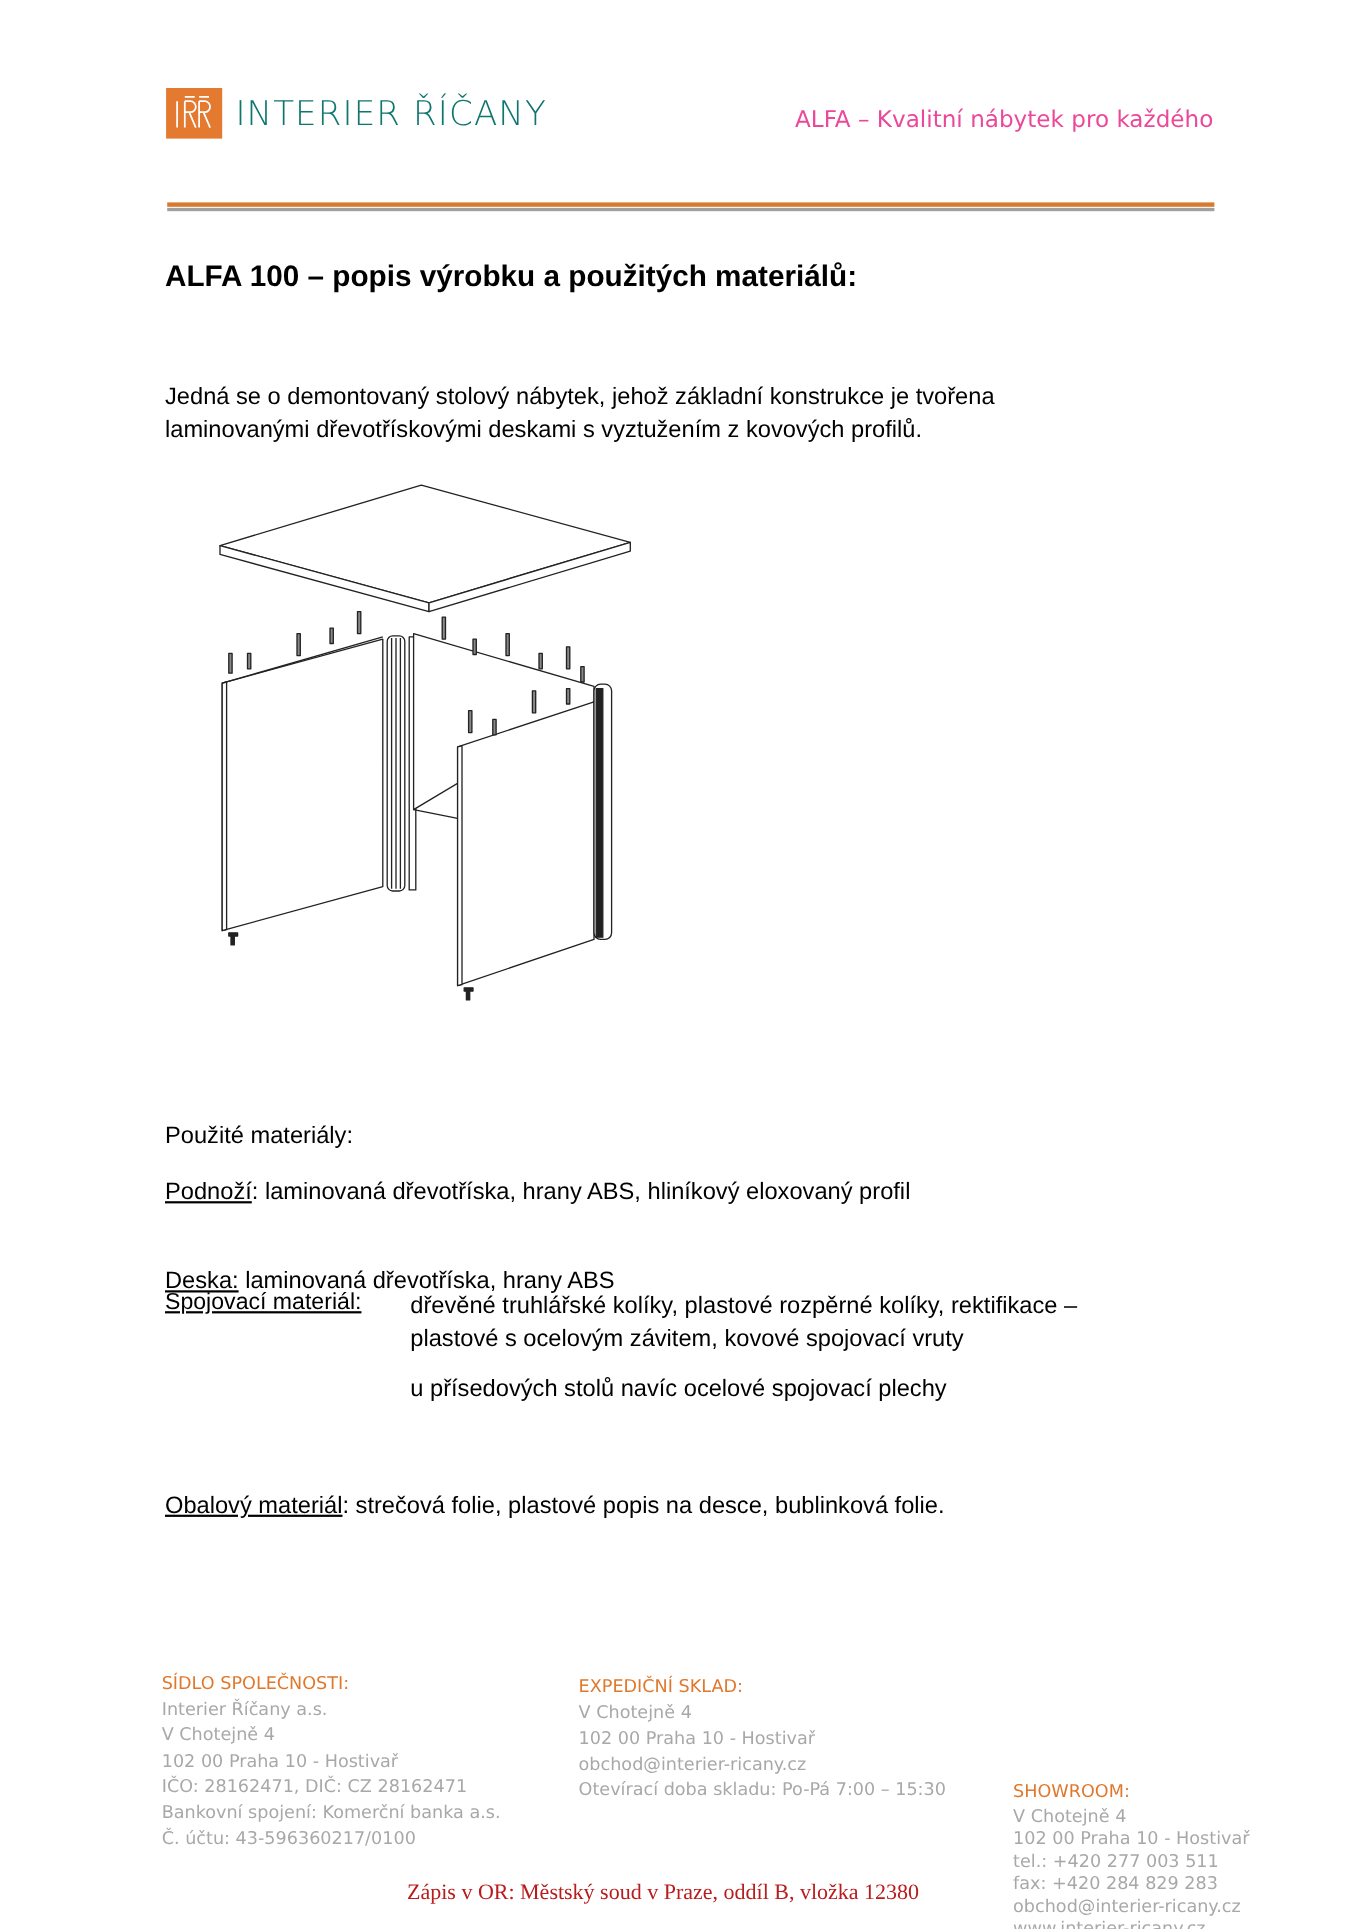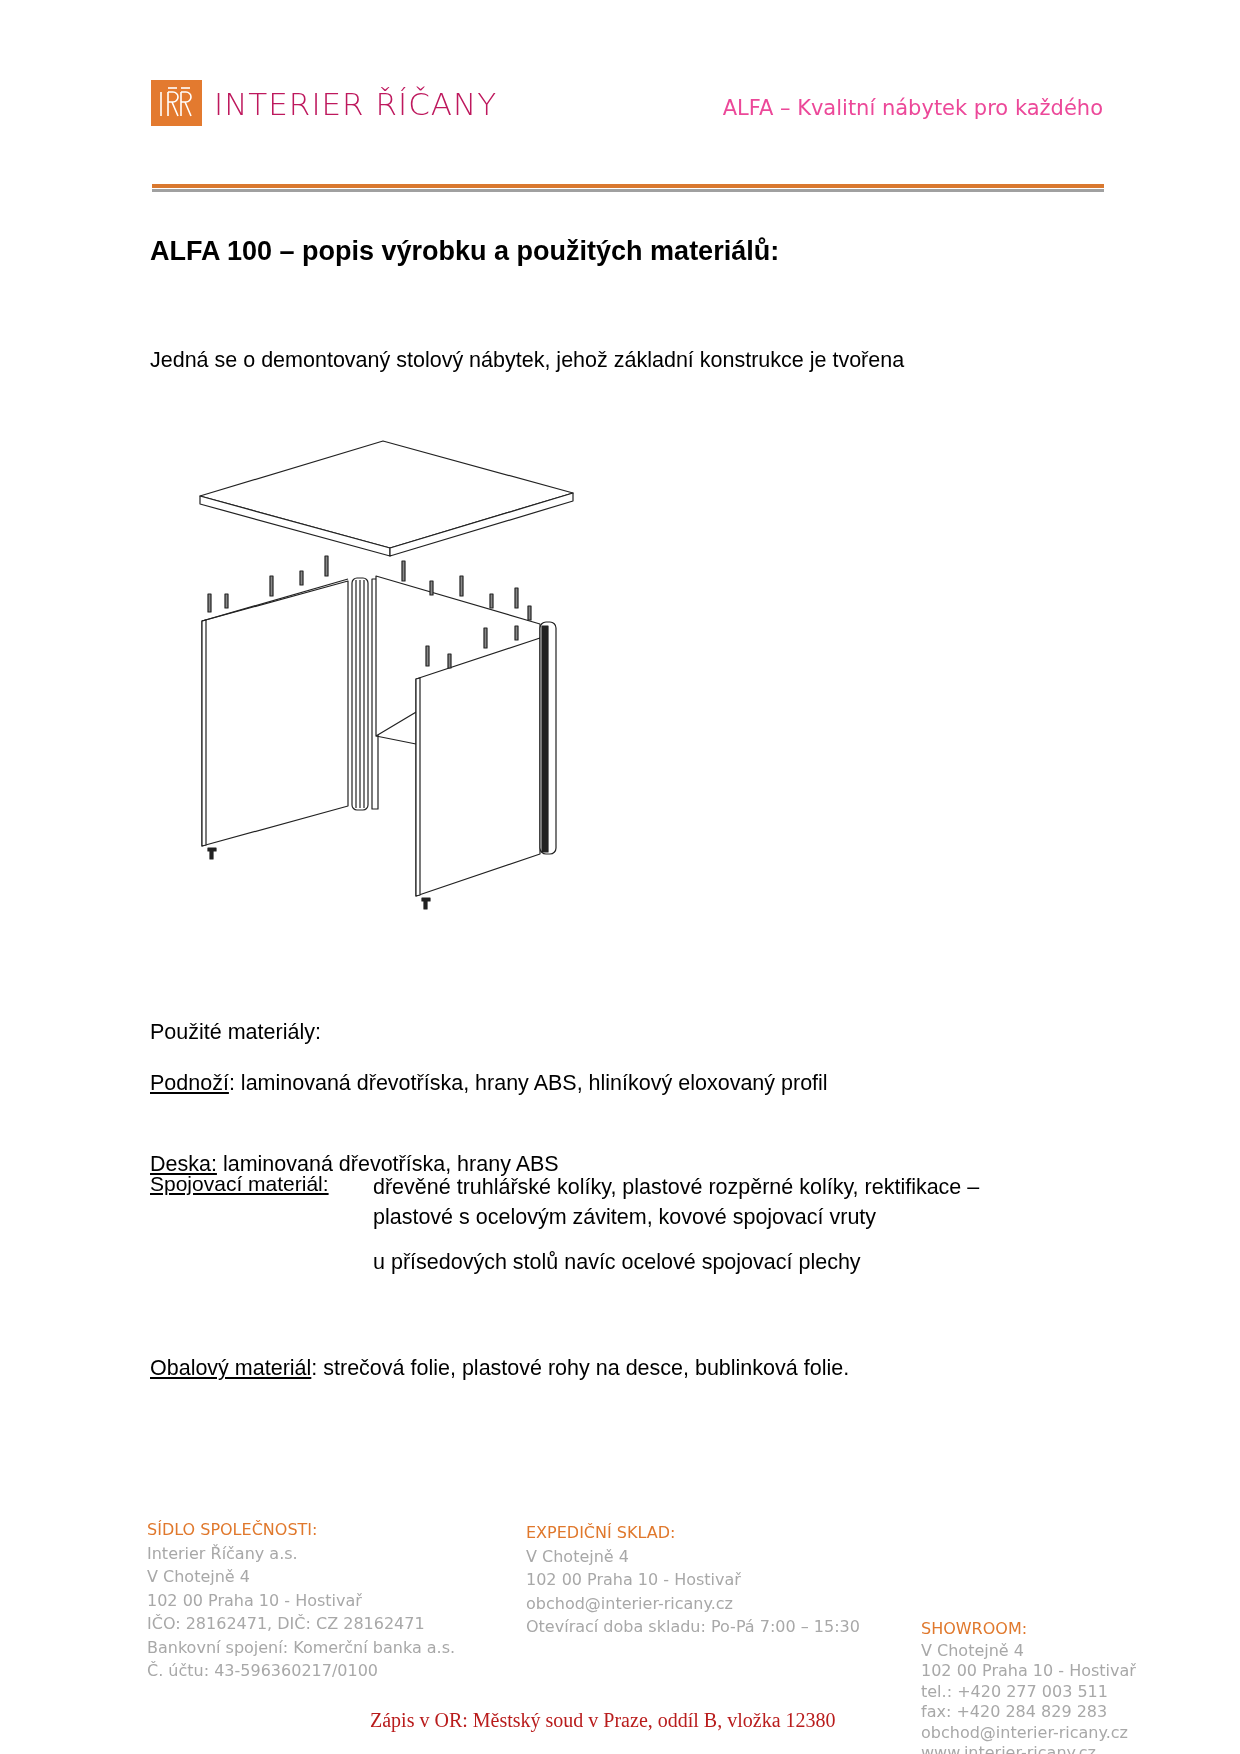--- a/index.html
+++ b/index.html
@@ -2,21 +2,21 @@
 <html><head>
 <meta charset="utf-8">
 <style>
   html, body { margin: 0; padding: 0; background: #ffffff; }
   body { width: 1240px; height: 1754px; position: relative; overflow: hidden; font-family: "Liberation Sans", sans-serif; color: #000; }
   .abs { position: absolute; }
 
   
   .logo-box { left: 151px; top: 80px; width: 51px; height: 46px; background: #e37a2f; }
   .logo-mark { position: absolute; left: 0; top: 0; width: 51px; height: 46px; }
-  .logo-text { left: 214px; top: 86px; font-family: "DejaVu Sans", sans-serif; font-size: 31px; color: #be185d; letter-spacing: 1px; font-weight: 300; }
+  .logo-text { left: 214px; top: 86px; font-family: "DejaVu Sans", sans-serif; font-size: 31px; color: #0f766e; letter-spacing: 1px; font-weight: 300; }
   .tagline { right: 137px; top: 96px; font-family: "DejaVu Sans", sans-serif; font-size: 21px; color: #ec4899; }
   .rule-orange { left: 152px; top: 184px; width: 952px; height: 4px; background: #d9782f; }
   .rule-gray { left: 152px; top: 189px; width: 952px; height: 3px; background: #a0a0a0; }
 
   
   .title { left: 150px; top: 236px; font-size: 27px; font-weight: bold; }
   .intro { left: 150px; top: 345px; font-size: 21.5px; line-height: 30px; width: 900px; }
   .drawing { left: 190px; top: 436px; width: 400px; height: 478px; }
 
   .mat-heading { left: 150px; top: 1020px; font-size: 21.5px; font-weight: normal; }
@@ -50,20 +50,21 @@
   </svg>
 </div>
 <div class="abs logo-text">INTERIER ŘÍČANY</div>
 <div class="abs tagline">ALFA – Kvalitní nábytek pro každého</div>
 <div class="abs rule-orange"></div>
 <div class="abs rule-gray"></div>
 
 <div class="abs title">ALFA 100 – popis výrobku a použitých materiálů:</div>
 <div class="abs intro">
   <div>Jedná se o demontovaný stolový nábytek, jehož základní konstrukce je tvořena</div>
+  <div>laminovanými dřevotřískovými deskami s vyztužením z kovových profilů.</div>
 </div>
 
 <svg class="abs drawing" viewBox="0 0 400 478">
   <g fill="#ffffff" stroke="#222" stroke-width="1.2" stroke-linejoin="round">
 
     <g>
       <polygon points="10,60 193,5 383,57 200,112"></polygon>
       <polygon points="10,60 200,112 200,120 10,68"></polygon>
       <polygon points="200,112 383,57 383,65 200,120"></polygon>
     </g>
@@ -134,21 +135,21 @@
 </div>
 
 <div class="abs mat-spoj-label">Spojovací materiál:</div>
 <div class="abs mat-spoj-val">
   <div>dřevěné truhlářské kolíky, plastové rozpěrné kolíky, rektifikace –</div>
   <div>plastové s ocelovým závitem, kovové spojovací vruty</div>
 </div>
 <div class="abs mat-spoj-extra">u přísedových stolů navíc ocelové spojovací plechy</div>
 
 <div class="abs mat-row" style="top:1353px">
-  <span class="lbl">Obalový materiál</span><span>: strečová folie, plastové rohy na desce, bublinková folie.</span>
+  <span class="lbl">Obalový materiál</span><span>: strečová folie, plastové popis na desce, bublinková folie.</span>
 </div>
 
 <div class="abs fcol fcol-1">
   <div class="fh">SÍDLO  SPOLEČNOSTI:</div>
   <div>Interier Říčany a.s.</div>
   <div>V Chotejně 4</div>
   <div>102 00  Praha 10 - Hostivař</div>
   <div>IČO:  28162471,  DIČ:  CZ 28162471</div>
   <div>Bankovní spojení:  Komerční banka a.s.</div>
   <div>Č. účtu:  43-596360217/0100</div>

